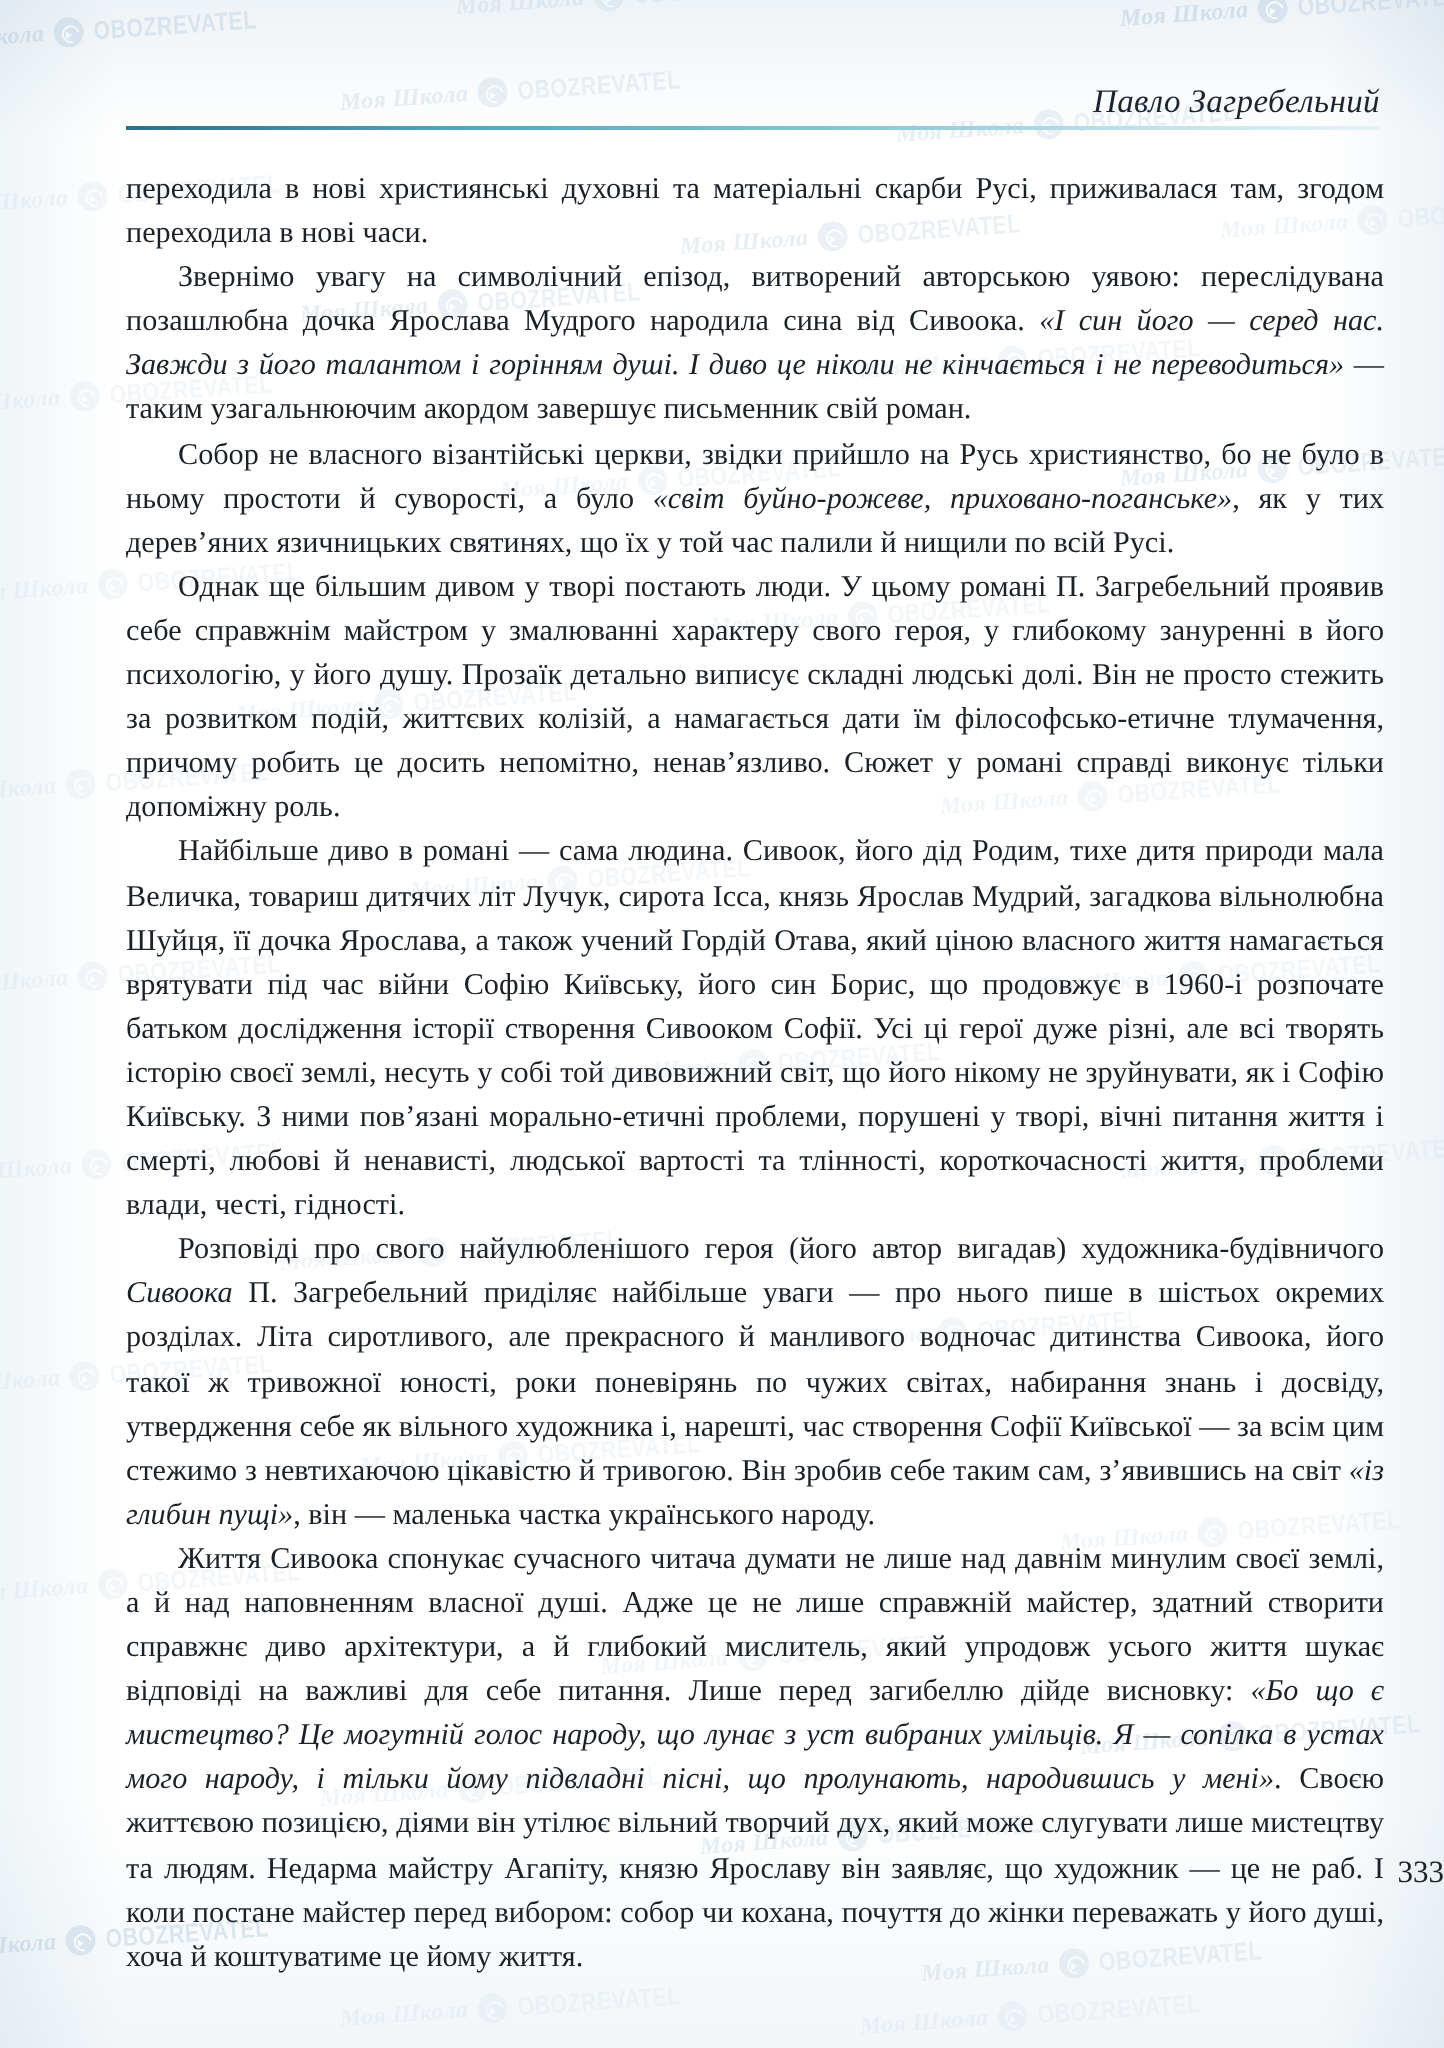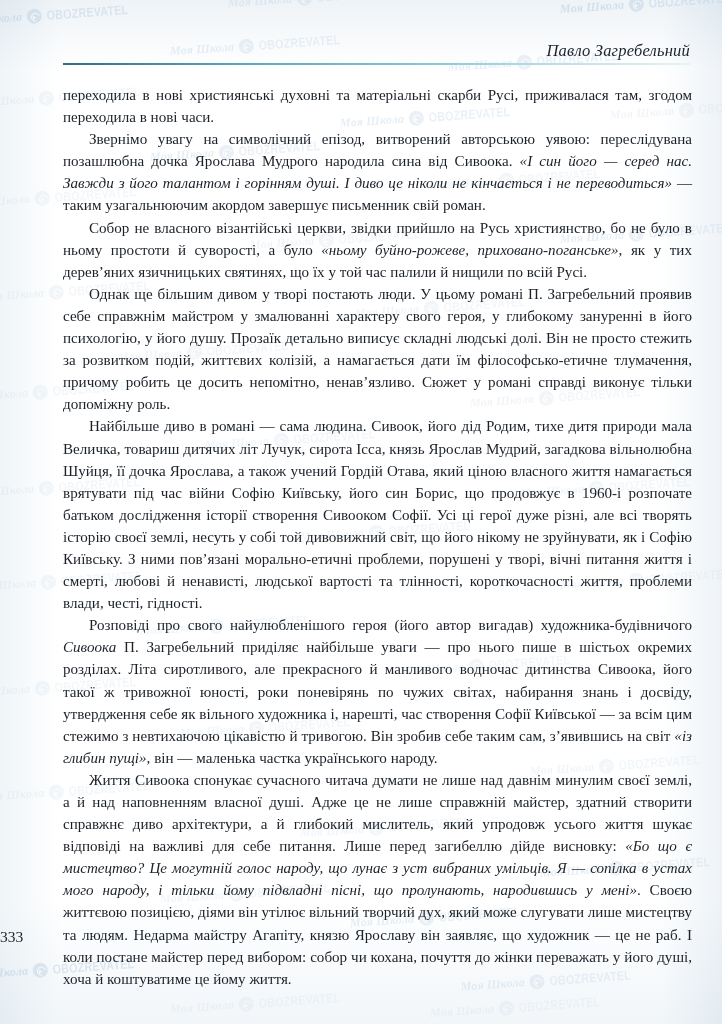--- a/index.html
+++ b/index.html
@@ -145,21 +145,21 @@
   .body-text .bi {
     font-style: italic;
     font-weight: normal;
   }
 
   .page-number {
     position: absolute;
     left: 0;
     right: 0;
     top: 928px;
-    text-align: left;
+    text-align: right;
     font-size: 15.5px;
     color: #1b2128;
   }
 </style>
 </head>
 <body>
 
 <div id="page">
 
   <div class="wm-layer">
@@ -396,21 +396,21 @@
   <div class="content">
 
     <div class="header">
       <div class="header-title">Павло Загребельний</div>
       <div class="header-rule"></div>
     </div>
 
     <div class="body-text" id="body-text">
         <p class="no-indent"><span>переходила в нові християнські духовні та матеріальні скарби Русі, приживалася там, згодом переходила в нові часи.</span></p>
         <p><span>Звернімо увагу на символічний епізод, витворений авторською уявою: переслідувана позашлюбна дочка Ярослава Мудрого народила сина від Сивоока. </span><i>«І син його — серед нас. Завжди з його талантом і горінням душі. І диво це ніколи не кінчається і не переводиться»</i><span> — таким узагальнюючим акордом завершує письменник свій роман.</span></p>
-        <p><span>Собор не власного візантійські церкви, звідки прийшло на Русь християнство, бо не було в ньому простоти й суворості, а було </span><i>«ньому буйно-рожеве, приховано-поганське»</i><span>, як у тих дерев’яних язичницьких святинях, що їх у той час палили й нищили по всій Русі.</span></p>
+        <p><span>Собор не власного візантійські церкви, звідки прийшло на Русь християнство, бо не було в ньому простоти й суворості, а було </span><i>«світ буйно-рожеве, приховано-поганське»</i><span>, як у тих дерев’яних язичницьких святинях, що їх у той час палили й нищили по всій Русі.</span></p>
         <p><span>Однак ще більшим дивом у творі постають люди. У цьому романі П. Загребельний проявив себе справжнім майстром у змалюванні характеру свого героя, у глибокому зануренні в його психологію, у його душу. Прозаїк детально виписує складні людські долі. Він не просто стежить за розвитком подій, життєвих колізій, а намагається дати їм філософсько-етичне тлумачення, причому робить це досить непомітно, ненав’язливо. Сюжет у романі справді виконує тільки допоміжну роль.</span></p>
         <p><span>Найбільше диво в романі — сама людина. Сивоок, його дід Родим, тихе дитя природи мала Величка, товариш дитячих літ Лучук, сирота Ісса, князь Ярослав Мудрий, загадкова вільнолюбна Шуйця, її дочка Ярослава, а також учений Гордій Отава, який ціною власного життя намагається врятувати під час війни Софію Київську, його син Борис, що продовжує в 1960-і розпочате батьком дослідження історії створення Сивооком Софії. Усі ці герої дуже різні, але всі творять історію своєї землі, несуть у собі той дивовижний світ, що його нікому не зруйнувати, як і Софію Київську. З ними пов’язані морально-етичні проблеми, порушені у творі, вічні питання життя і смерті, любові й ненависті, людської вартості та тлінності, короткочасності життя, проблеми влади, честі, гідності.</span></p>
         <p><span>Розповіді про свого найулюбленішого героя (його автор вигадав) художника-будівничого </span><span class="bi">Сивоока</span><span> П. Загребельний приділяє найбільше уваги — про нього пише в шістьох окремих розділах. Літа сиротливого, але прекрасного й манливого водночас дитинства Сивоока, його такої ж тривожної юності, роки поневірянь по чужих світах, набирання знань і досвіду, утвердження себе як вільного художника і, нарешті, час створення Софії Київської — за всім цим стежимо з невтихаючою цікавістю й тривогою. Він зробив себе таким сам, з’явившись на світ </span><i>«із глибин пущі»</i><span>, він — маленька частка українського народу.</span></p>
         <p><span>Життя Сивоока спонукає сучасного читача думати не лише над давнім минулим своєї землі, а й над наповненням власної душі. Адже це не лише справжній майстер, здатний створити справжнє диво архітектури, а й глибокий мислитель, який упродовж усього життя шукає відповіді на важливі для себе питання. Лише перед загибеллю дійде висновку: </span><i>«Бо що є мистецтво? Це могутній голос народу, що лунає з уст вибраних умільців. Я — сопілка в устах мого народу, і тільки йому підвладні пісні, що пролунають, народившись у мені»</i><span>. Своєю життєвою позицією, діями він утілює вільний творчий дух, який може слугувати лише мистецтву та людям. Недарма майстру Агапіту, князю Ярославу він заявляє, що художник — це не раб. І коли постане майстер перед вибором: собор чи кохана, почуття до жінки переважать у його душі, хоча й коштуватиме це йому життя.</span></p>
       </div>
 
     <div class="page-number">333</div>
   </div>
 </div>
 

